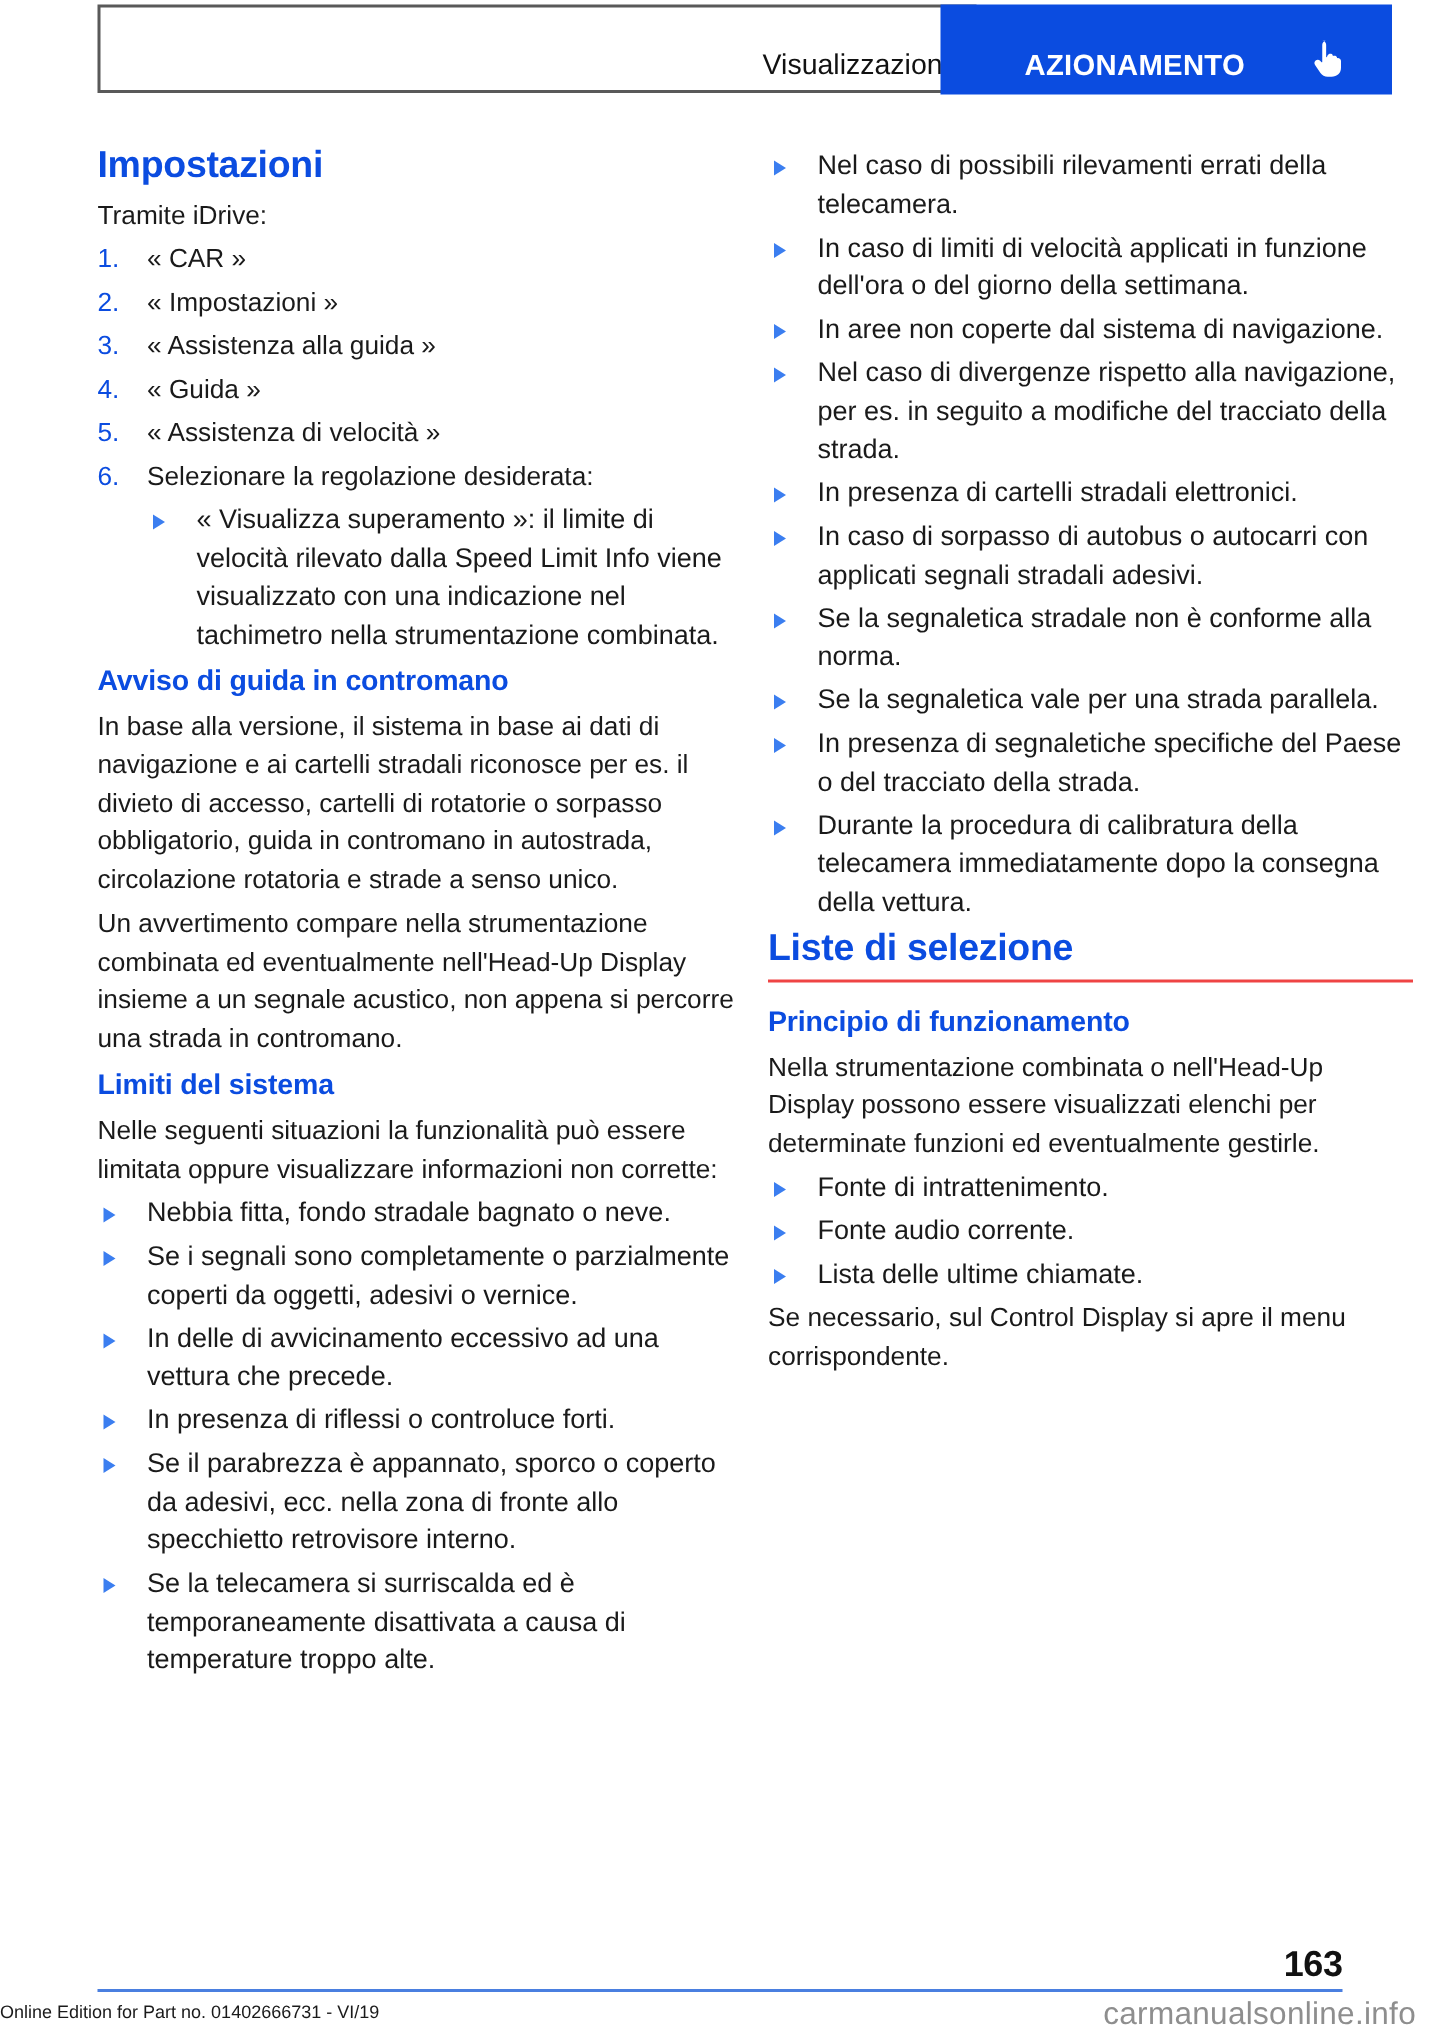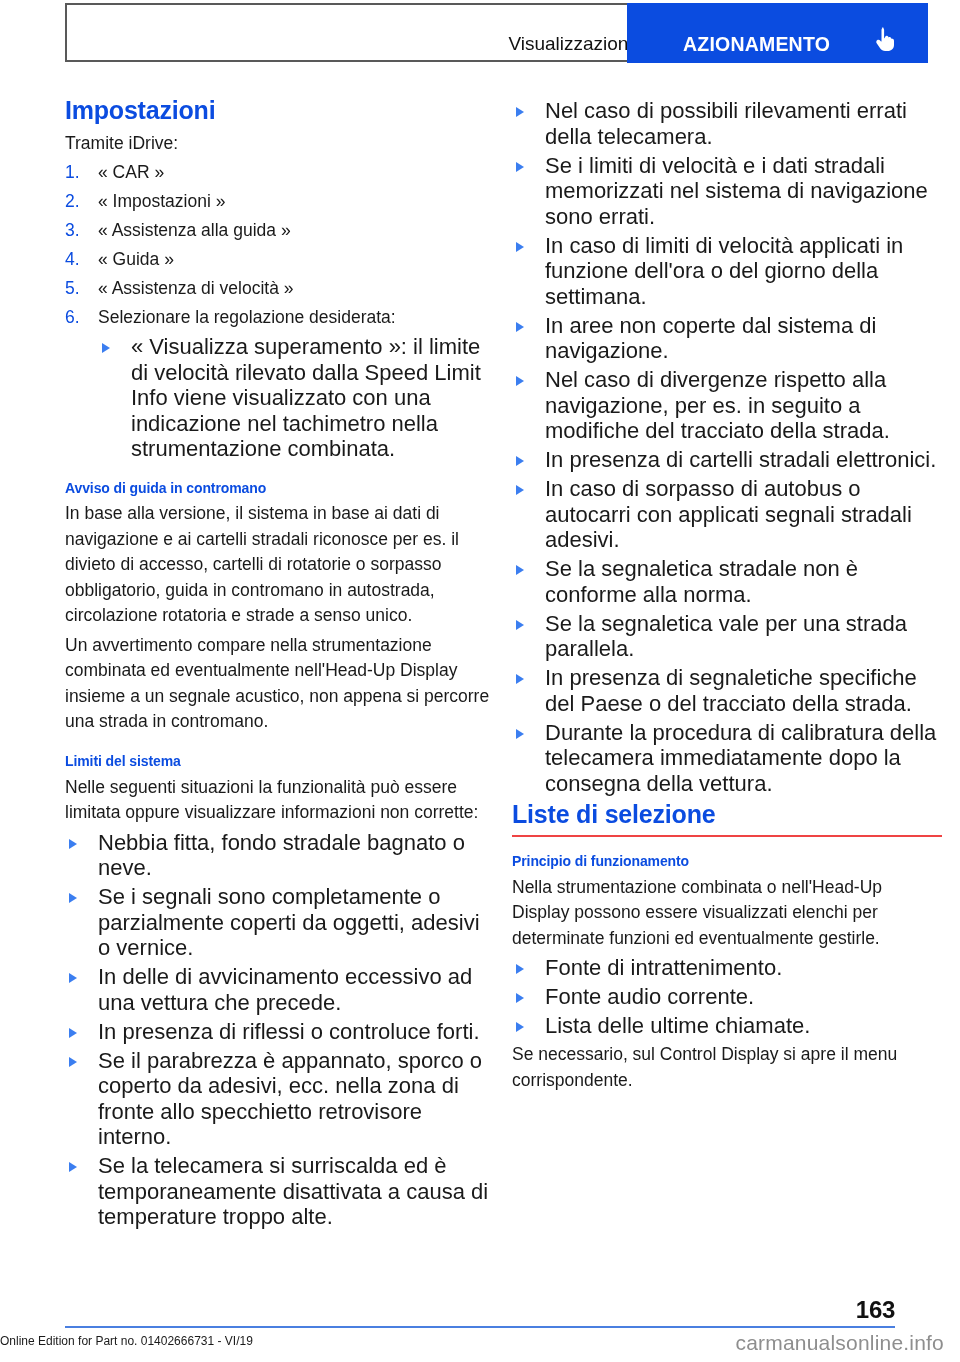--- a/index.html
+++ b/index.html
@@ -85,24 +85,24 @@
     margin: 0 0 5px 0;
     line-height: 1.18;
     letter-spacing: -0.2px;
   }
   h1.chapter.ruled {
     border-bottom: 2px solid #ef4444;
     padding-bottom: 6px;
     margin-bottom: 16px;
   }
   h2.section {
-    font-size: 14px;
+    font-size: 19px;
     font-weight: bold;
     color: #0b4ce0;
-    margin: 18px 0 5px 0;
+    margin: 8px 0 5px 0;
     line-height: 1.2;
     letter-spacing: -0.1px;
   }
   p.body {
     font-size: 17.5px;
     line-height: 25.5px;
     margin: 0 0 4px 0;
     color: #1a1a1a;
   }
 
@@ -130,21 +130,21 @@
 
   
   ul.bullets {
     list-style: none;
     margin: 2px 0 0 0;
     padding: 0;
   }
   ul.bullets > li {
     position: relative;
     padding-left: 33px;
-    font-size: 22px;
+    font-size: 18px;
     line-height: 25.5px;
     margin-bottom: 3.5px;
     color: #1a1a1a;
   }
   ul.bullets > li > .tri {
     position: absolute;
     left: 4px;
     top: 9px;
     width: 0;
     height: 0;
@@ -290,24 +290,20 @@
 
 <div class="col col-right">
 
   <ul class="bullets">
     <li>
       <span class="tri"></span>
       <span>Nel caso di possibili rilevamenti errati della telecamera.</span>
     </li>
     <li>
       <span class="tri"></span>
-      <span>Se i limiti di velocità e i dati stradali memorizzati nel sistema di navigazione sono errati.</span>
-    </li>
-    <li>
-      <span class="tri"></span>
       <span>In caso di limiti di velocità applicati in funzione dell'ora o del giorno della settimana.</span>
     </li>
     <li>
       <span class="tri"></span>
       <span>In aree non coperte dal sistema di navigazione.</span>
     </li>
     <li>
       <span class="tri"></span>
       <span>Nel caso di divergenze rispetto alla navigazione, per es. in seguito a modifiche del tracciato della strada.</span>
     </li>

